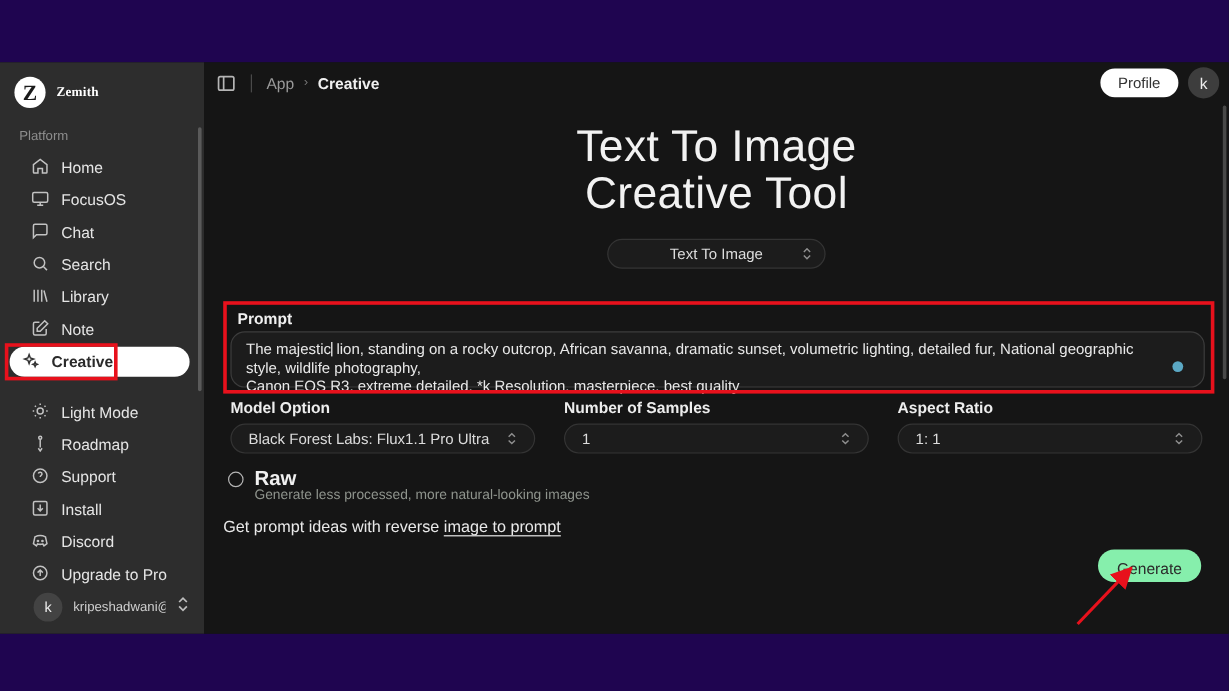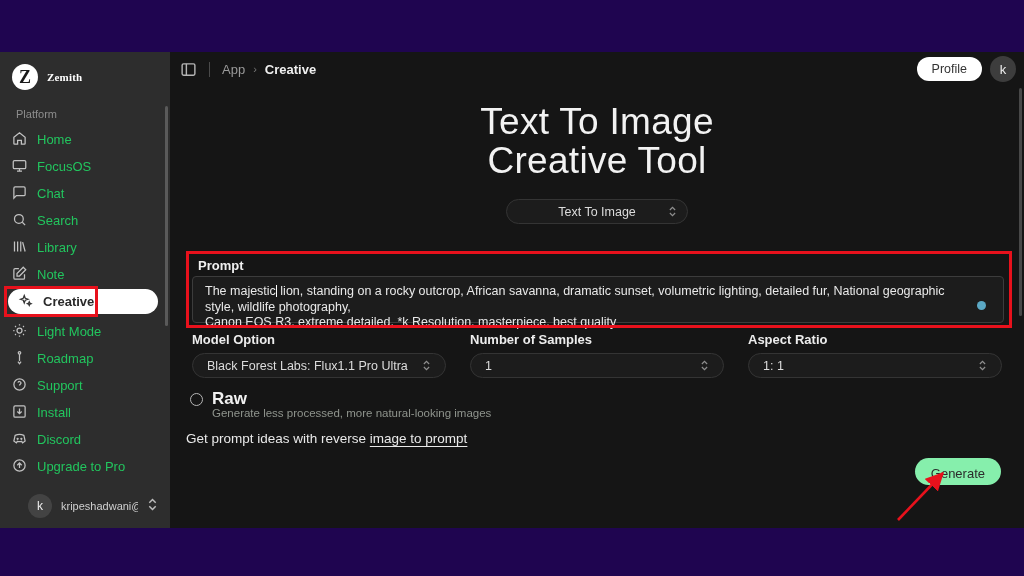--- a/index.html
+++ b/index.html
@@ -20,35 +20,35 @@
   }
   .logo-row { display:flex; align-items:center; gap:9px; padding:12px 14px 6px 12px; }
   .logo-circle {
     width:26px; height:26px; border-radius:50%; background:#fff; color:#1a1a1a;
     font-family:"Liberation Serif", serif; font-weight:bold; font-size:18px;
     display:flex; align-items:center; justify-content:center;
   }
   .logo-text { color:#fff; font-family:"Liberation Serif", serif; font-weight:bold; font-size:11px; letter-spacing:.2px; }
   .platform-label { color:#8d8d8d; font-size:11px; padding:12px 16px 6px; }
   .nav-item {
-    display:flex; align-items:center; gap:10px; height:27px; padding:0 12px;
-    color:#22c55e; font-size:13px; cursor:pointer; position:relative;
+    display:flex; align-items:center; gap:10px; height:27px; padding:0 26px;
+    color:#e5e5e5; font-size:13px; cursor:pointer; position:relative;
   }
   .nav-item svg { stroke:#c2c2c2; }
   .nav-item-wrap { position:relative; }
   .nav-item.active {
     background:#fff; color:#2a2a2a; border-radius:14px;
     margin:1px 12px 1px 8px; height:25px; padding:0 10px; font-weight:bold;
   }
   .nav-item.active svg { stroke:#333; }
   .anno-box {
     position:absolute; left:4px; top:-3px; width:94px; height:31px;
     border:3px solid #e8111c; pointer-events:none; z-index:6;
   }
-  .gap-top { margin-top:4px; }
+  .gap-top { margin-top:16px; }
   .sidebar-scrollbar {
     position:absolute; right:2px; top:54px; width:3px; height:220px;
     background:#5a5a5a; border-radius:2px;
   }
   .user-row {
     position:absolute; bottom:10px; left:0; width:100%;
     display:flex; align-items:center; gap:9px; padding:0 12px 0 28px;
   }
   .user-avatar {
     width:24px; height:24px; border-radius:50%; background:#434343; color:#eee;
@@ -93,21 +93,21 @@
   .tool-select .updown { position:absolute; right:10px; }
   .updown { display:flex; align-items:center; }
   .updown svg { stroke:#8f8f8f; }
   .prompt-anno {
     position:absolute; left:16px; top:199px; width:826px; height:77px;
     border:3px solid #e8111c; pointer-events:none; z-index:5;
   }
   .prompt-label { position:absolute; left:28px; top:206px; color:#f0f0f0; font-size:13px; font-weight:bold; }
   .prompt-box {
     position:absolute; left:22px; top:224px; width:812px; height:47px;
-    background:#1c1c1c; border:1px solid #3c3c3c; border-radius:4px;
+    background:#1c1c1c; border:1px solid #3c3c3c; border-radius:12px;
     padding:7px 30px 7px 12px; color:#e9e9e9; font-size:12.5px; line-height:15.5px;
     cursor:text;
   }
   .caret { display:inline-block; width:1px; height:12px; background:#fff; vertical-align:-2px; }
   .ext-dot {
     position:absolute; right:17px; top:24px; width:9px; height:9px; border-radius:50%;
     background:#5ba8c4;
   }
   .controls-row {
     position:absolute; top:280px; left:22px; right:22px;

